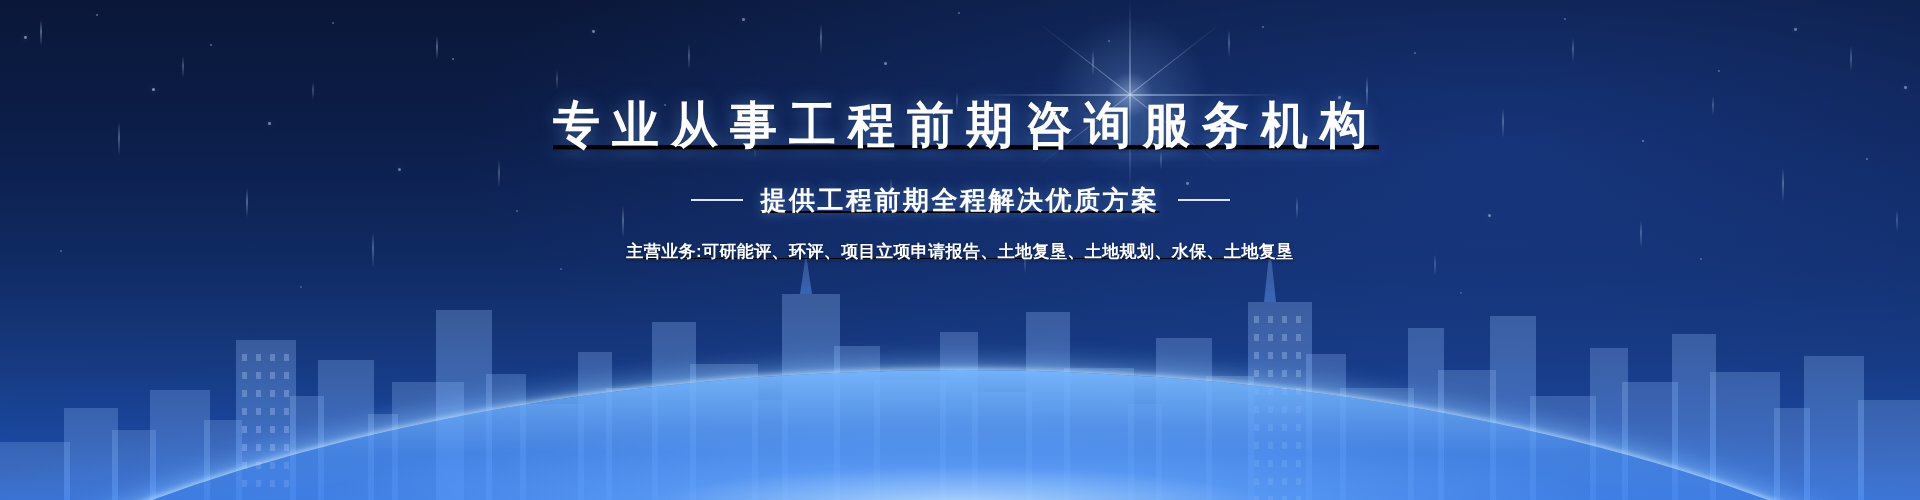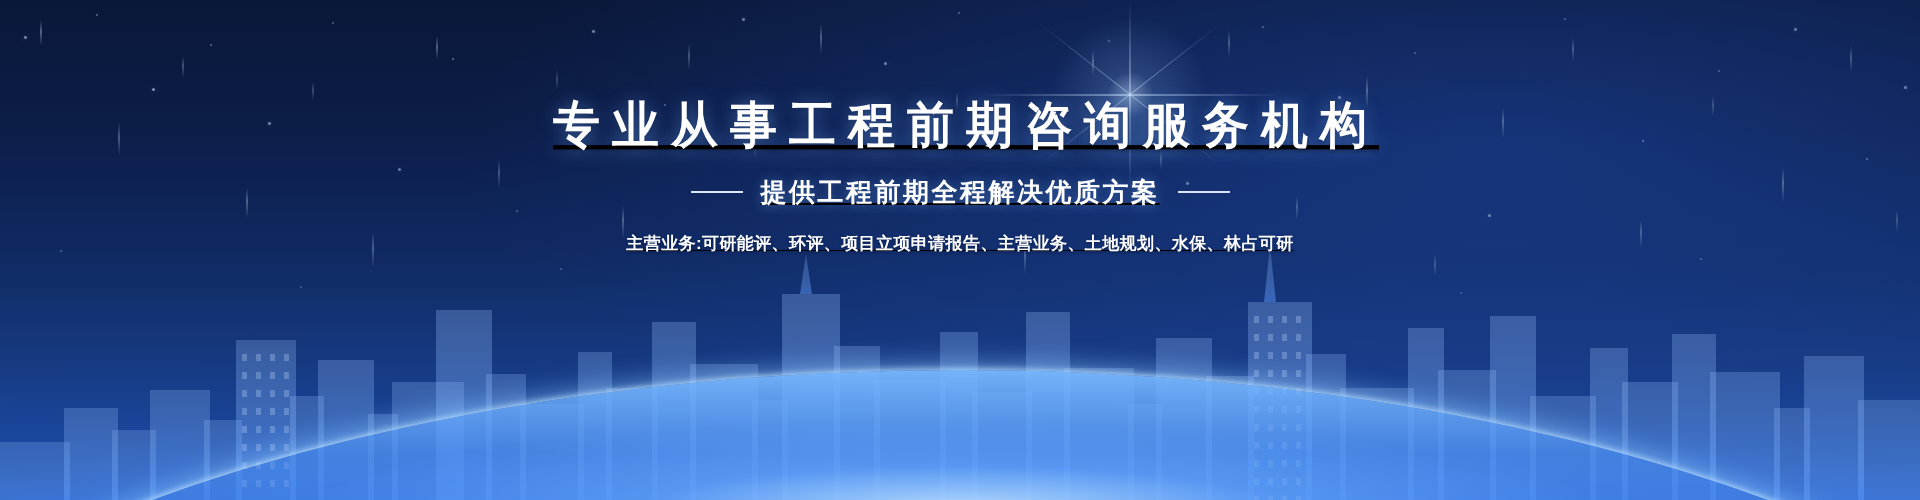--- a/index.html
+++ b/index.html
@@ -84,21 +84,21 @@
     color:#ffffff;
     letter-spacing:12px;
     text-indent:12px;
     line-height:1.25;
     white-space:nowrap;
     text-shadow:0 0 18px rgba(120,180,255,0.45), 0 2px 4px rgba(6,20,56,0.6);
     transform:scaleY(1.06);
   }
 
   .subline {
-    margin-top:20px;
+    margin-top:28px;
     display:flex;
     align-items:center;
     justify-content:center;
     gap:18px;
     white-space:nowrap;
   }
   .rule {
     display:block;
     width:52px; height:2px;
     background:#e8f0ff;
@@ -340,15 +340,15 @@
   <div class="content">
 
     <h1 class="headline">专业从事工程前期咨询服务机构</h1>
 
     <div class="subline">
       <span class="rule"></span>
       <span class="subtitle">提供工程前期全程解决优质方案</span>
       <span class="rule"></span>
     </div>
 
-    <div class="bizline">主营业务:可研能评、环评、项目立项申请报告、主营业务、土地规划、水保、林占可研</div>
+    <div class="bizline">主营业务:可研能评、环评、项目立项申请报告、土地复垦、土地规划、水保、土地复垦</div>
   </div>
 </div>
 
 </body></html>

